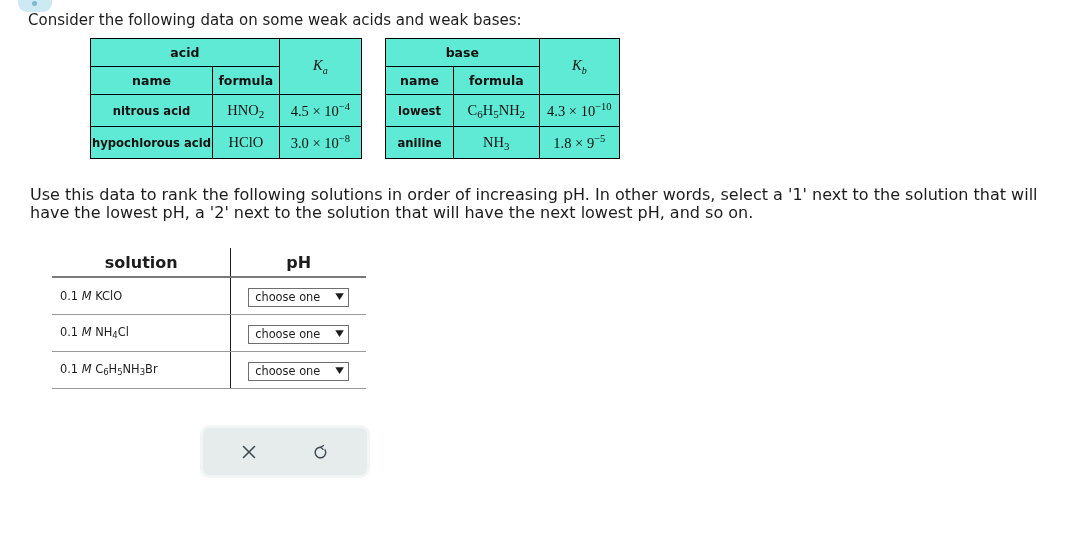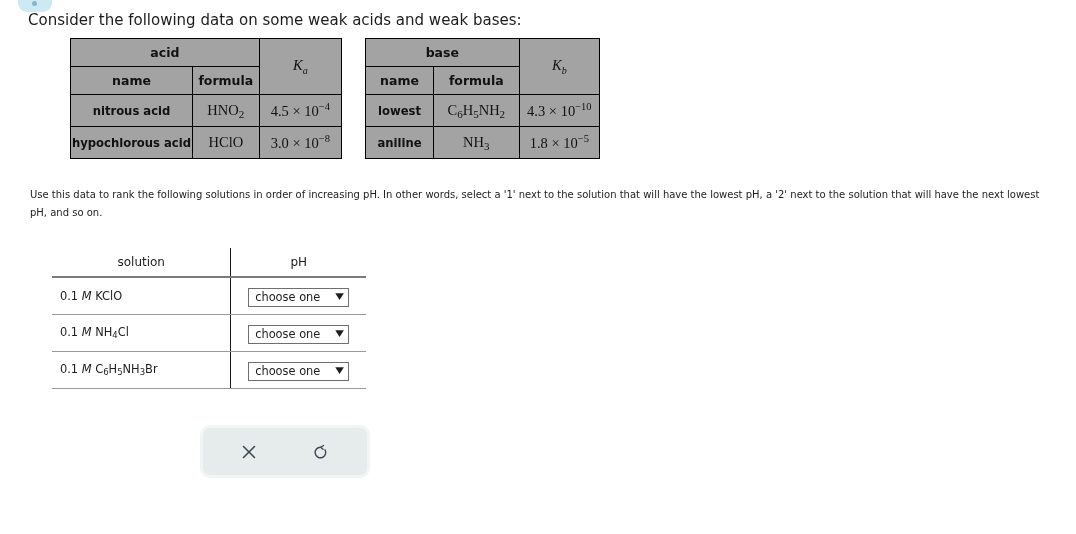--- a/index.html
+++ b/index.html
@@ -45,21 +45,22 @@
     line-height: 16px;
     color: #1c1c1c;
     white-space: nowrap;
   }
 
   
   .datatable {
     position: absolute;
     border-collapse: collapse;
     font-family: "Liberation Serif", "DejaVu Serif", serif;
-    background: #a3a3a3;
+    background: #5eead4;
+    margin-left: 20px;
   }
   .datatable td, .datatable th {
     border: 1px solid #000;
     padding: 0;
     text-align: center;
     vertical-align: middle;
     font-weight: normal;
     font-size: 14.5px;
     color: #111;
   }
@@ -112,21 +113,21 @@
   #base-table .c-name   { width: 68px; height: 27px; }
   #base-table .c-form   { width: 86px; }
   #base-table .c-k      { width: 80px; }
 
   
   .instructions {
     position: absolute;
     left: 30px;
     top: 186px;
     width: 1025px;
-    font-size: 10px;
+    font-size: 16px;
     line-height: 18px;
     color: #1c1c1c;
   }
 
   
   #solution-table {
     position: absolute;
     left: 52px;
     top: 248px;
     width: 314px;
@@ -137,22 +138,22 @@
   #solution-table td {
     padding: 0;
     margin: 0;
   }
   #solution-table .col-sol { width: 179px; }
   #solution-table .col-ph  { width: 135px; }
 
   #solution-table thead th {
     height: 28px;
     font-family: "DejaVu Sans", "Liberation Sans", sans-serif;
-    font-size: 12px;
-    font-weight: normal;
+    font-size: 16px;
+    font-weight: bold;
     text-align: center;
     color: #1c1c1c;
     border-bottom: 2px solid #7a7a7a;
   }
   #solution-table thead th.sep { border-right: 1px solid #1c1c1c; }
 
   #solution-table tbody td {
     height: 36px;
     border-bottom: 1px solid #9a9a9a;
     vertical-align: middle;
@@ -258,21 +259,21 @@
     <td class="hdr c-form">formula</td>
   </tr>
   <tr>
     <td class="namecell c-name" style="height:31px">lowest</td>
     <td class="formula c-form"><span>C</span><sub>6</sub><span>H</span><sub>5</sub><span>NH</span><sub>2</sub></td>
     <td class="sci c-k"><span>4.3 × 10</span><sup>−10</sup></td>
   </tr>
   <tr>
     <td class="namecell c-name" style="height:31px">aniline</td>
     <td class="formula c-form"><span>NH</span><sub>3</sub></td>
-    <td class="sci c-k"><span>1.8 × 10</span><sup>−5</sup></td>
+    <td class="sci c-k"><span>1.8 × 9</span><sup>−5</sup></td>
   </tr>
 </tbody>
   </table>
 
 <div class="instructions">Use this data to rank the following solutions in order of increasing pH. In other words, select a '1' next to the solution that will have the lowest pH, a '2' next to the solution that will have the next lowest pH, and so on.</div>
 
 <table id="solution-table">
   <thead>
     <tr>
       <th class="col-sol sep">solution</th>

